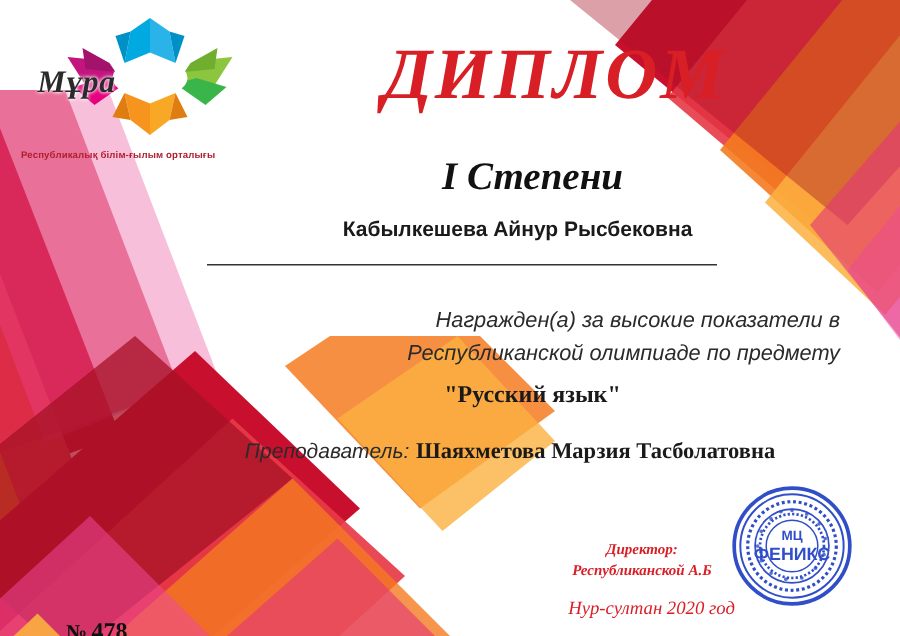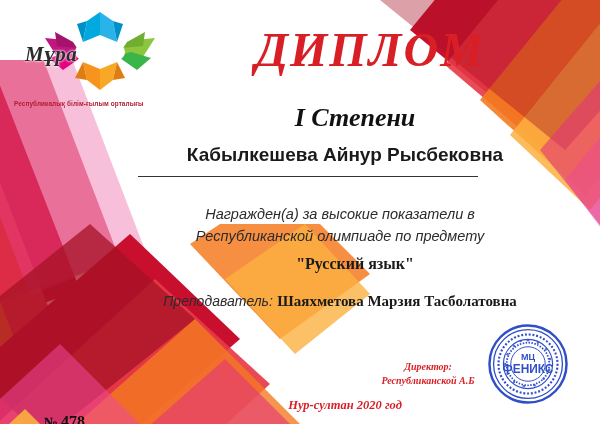--- a/index.html
+++ b/index.html
@@ -99,36 +99,36 @@
     font-size: 26px;
     color: #111111;
   }
   #recipient {
     position: absolute;
     left: 130px; right: 40px;
     top: 144px;
     text-align: center;
     font-family: "Liberation Sans", sans-serif;
     font-weight: bold;
-    font-size: 19px;
+    font-size: 14px;
     color: #1a1a1a;
   }
   #recipient-rule {
     position: absolute;
     left: 138px;
     top: 176px;
     width: 340px;
     height: 1px;
     background: #333333;
   }
   #award-text {
     position: absolute;
     left: 120px; right: 40px;
     top: 203px;
-    text-align: center;
+    text-align: right;
     font-family: "Liberation Sans", sans-serif;
     font-style: italic;
     font-size: 14.5px;
     line-height: 22px;
     color: #2b2b2b;
   }
   #subject {
     position: absolute;
     left: 150px; right: 40px;
     top: 255px;
@@ -170,24 +170,24 @@
     font-size: 10px;
     line-height: 14px;
     color: #d81f26;
     margin-top: 12px;
   }
 
   #date-line {
     position: absolute;
     left: 200px; right: 110px;
     top: 398px;
-    text-align: center;
-    font-family: "Liberation Serif", serif;
-    font-style: italic;
-    font-weight: bold;
+    text-align: right;
+    font-family: "Liberation Serif", serif;
+    font-style: italic;
+    font-weight: normal;
     font-size: 12.5px;
     color: #d81f26;
   }
 
   #serial {
     position: absolute;
     left: 44px;
     top: 389px;
     font-family: "Liberation Serif", serif;
     font-weight: bold;

